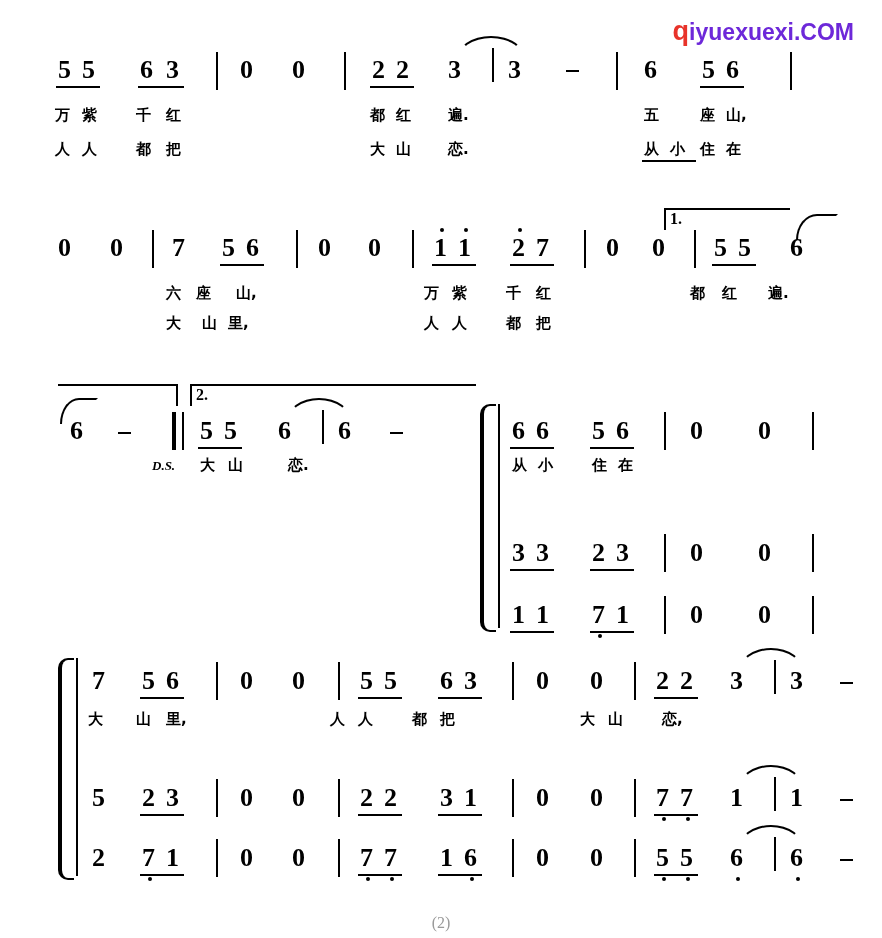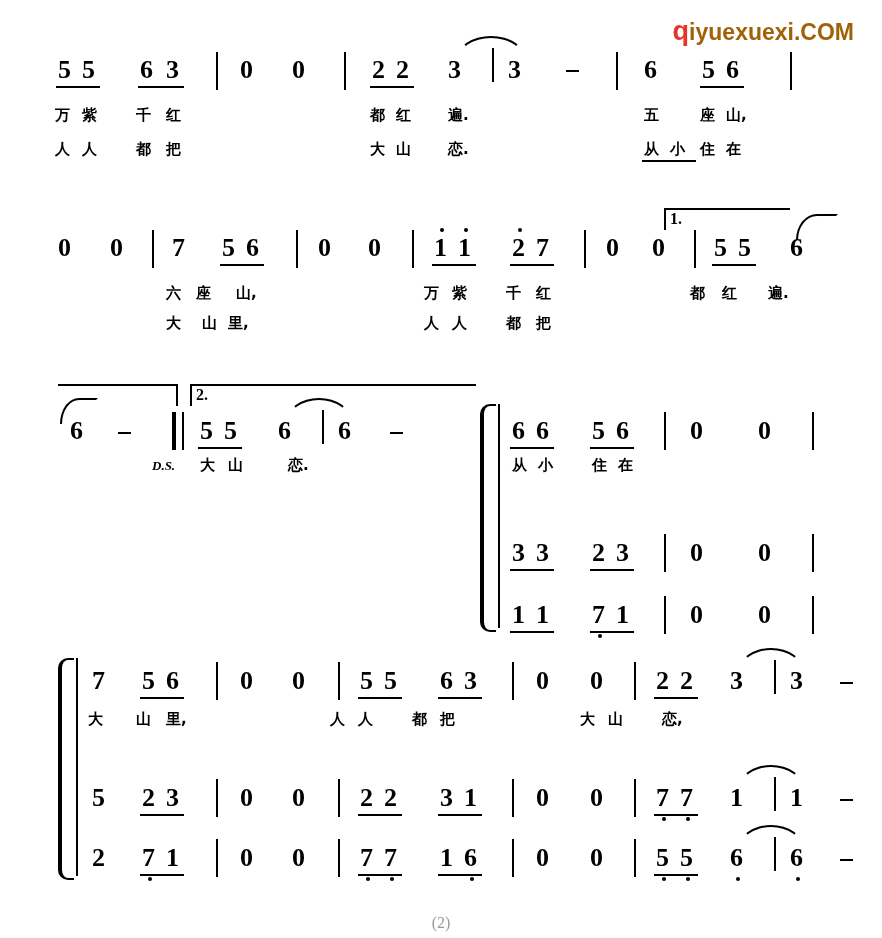--- a/index.html
+++ b/index.html
@@ -27,21 +27,21 @@
     position: absolute;
     right: 28px;
     top: 16px;
     font-family: "Liberation Sans", sans-serif;
     font-size: 23px;
     font-weight: bold;
     letter-spacing: 0px;
     white-space: nowrap;
   }
   .watermark .wm-q { color: #e8332a; font-size: 27px; }
-  .watermark .wm-rest { color: #a16207; }
+  .watermark .wm-rest { color: #6d28d9; }
 
   
   .abs { position: absolute; white-space: nowrap; }
 
   
   .num {
     font-family: "Liberation Serif", serif;
     font-size: 26px;
     font-weight: bold;
     line-height: 1;

